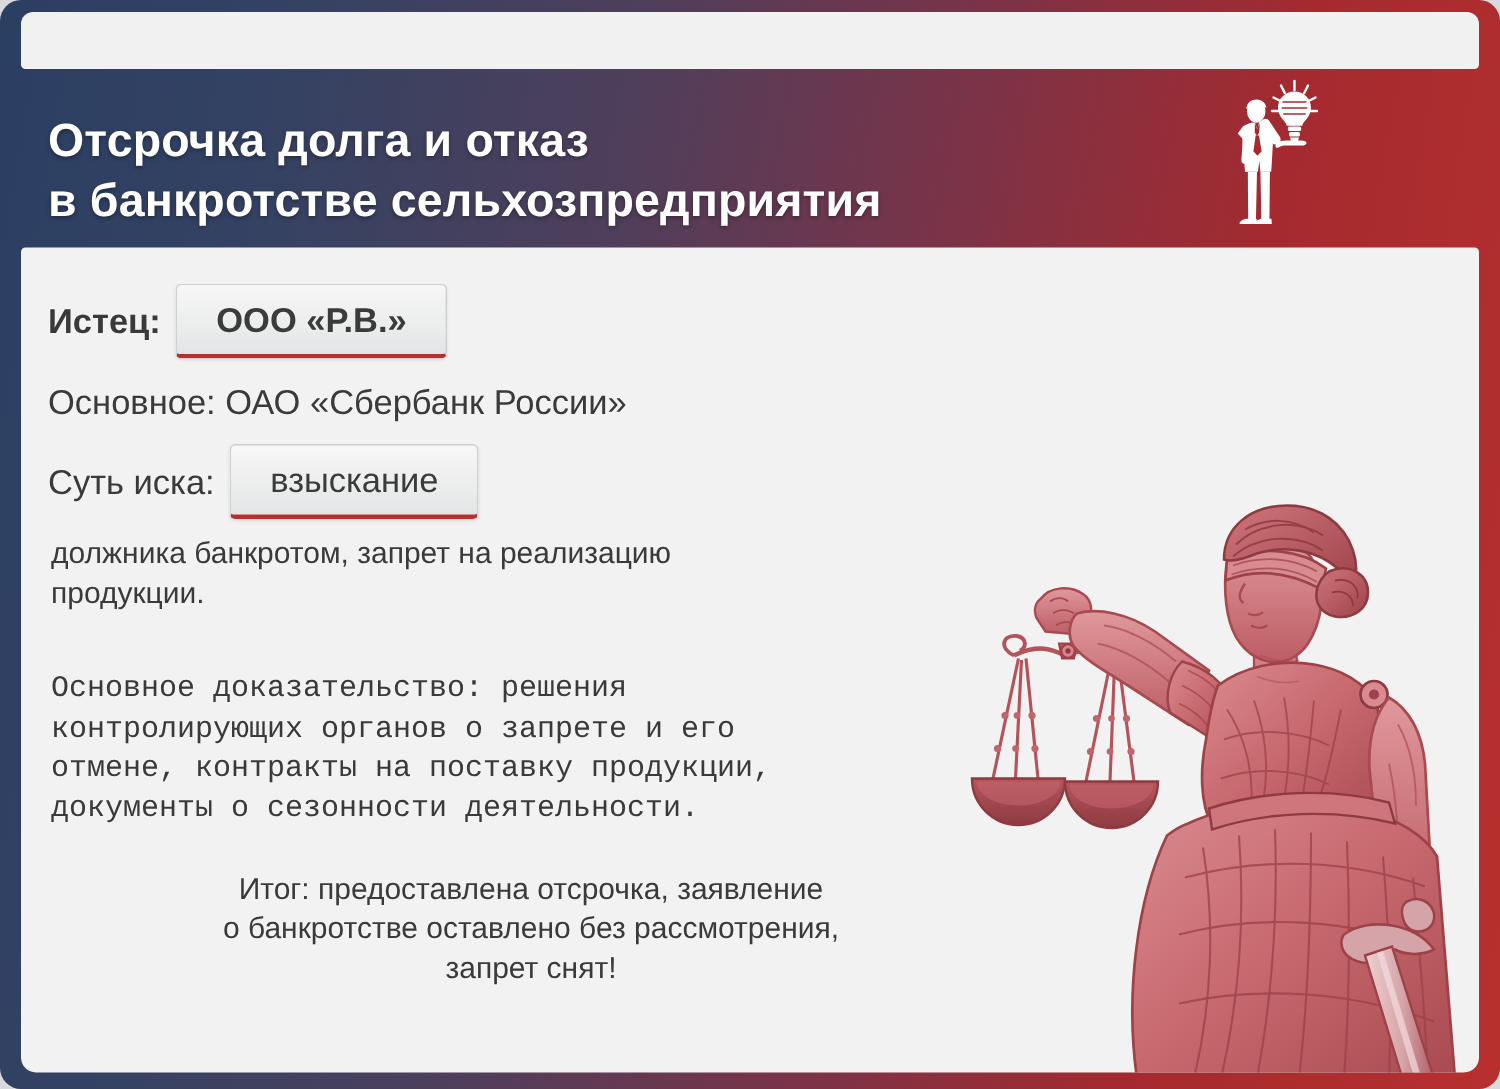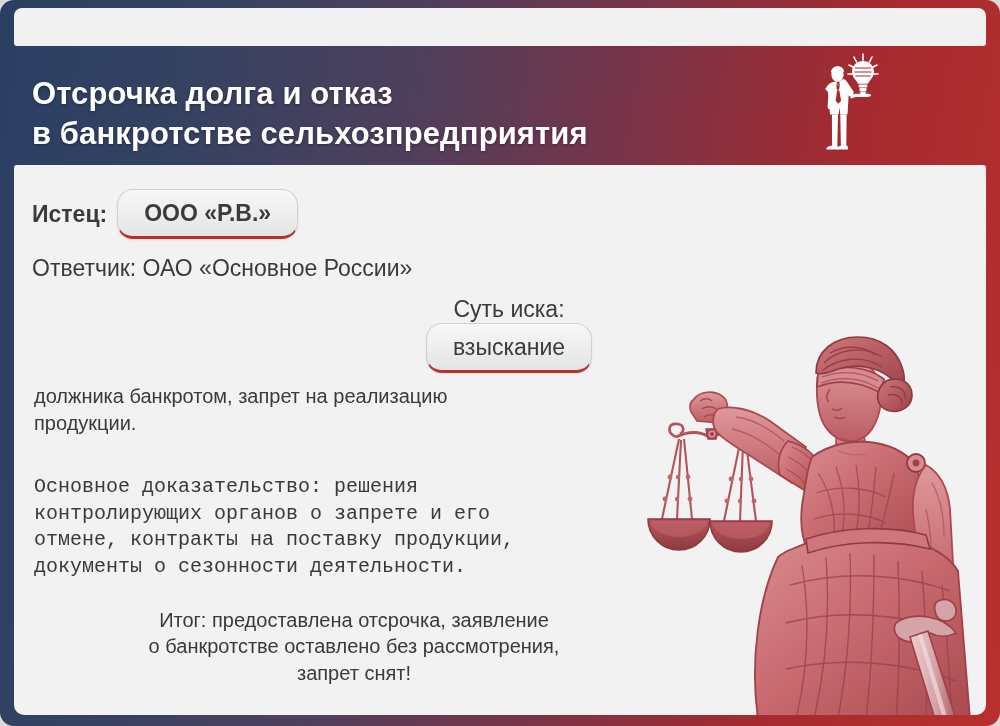--- a/index.html
+++ b/index.html
@@ -114,36 +114,36 @@
     justify-content: center;
     min-width: 90px;
     height: 50px;
     padding: 0 26px;
     margin: 0 10px;
     font-size: 23px;
     color: #3b3b3b;
     background: linear-gradient(180deg, #f7f7f7 0%, #eceded 55%, #e3e4e5 100%);
     border: 1px solid #cfd0d2;
     border-bottom: 3px solid #b8302e;
-    border-radius: 16px;
+    border-radius: 4px;
     box-shadow: 0 1px 2px rgba(0,0,0,0.10);
     white-space: nowrap;
   }
 
   .para {
     font-size: 20px;
     line-height: 1.33;
     color: #3a3a3a;
     max-width: 640px;
     white-space: pre-line;
   }
 
   #row-plaintiff { margin: 2px 0 0 0; font-weight: bold; }
   #row-defendant { margin: 16px 0 0 0; }
-  #row-claim     { margin: 14px 0 0 0; flex-direction: column; }
+  #row-claim     { margin: 14px 0 0 0; }
   #para-claim    { margin: 10px 0 0 2px; }
   #para-evidence { margin: 38px 0 0 2px; font-family: Liberation Mono, monospace; }
   #para-result   { margin: 26px 0 0 2px; text-align: center; }
 </style>
 </head>
 <body>
 
 <div id="card">
 
   <div id="top-strip"></div>
@@ -381,21 +381,21 @@
     </div>
 
     <div id="text-layer">
 
       <div class="row" id="row-plaintiff">
         <span class="label">Истец:</span>
         <span class="pill">ООО «Р.В.»</span>
       </div>
 
       <div class="row" id="row-defendant">
-        <span class="label">Ответчик: ОАО «Основное России»</span>
+        <span class="label">Основное: ОАО «Сбербанк России»</span>
       </div>
 
       <div class="row" id="row-claim">
         <span class="label">Суть иска:</span>
         <span class="pill">взыскание</span>
       </div>
 
       <div class="para" id="para-claim">должника банкротом, запрет на реализацию
 продукции.</div>
 

